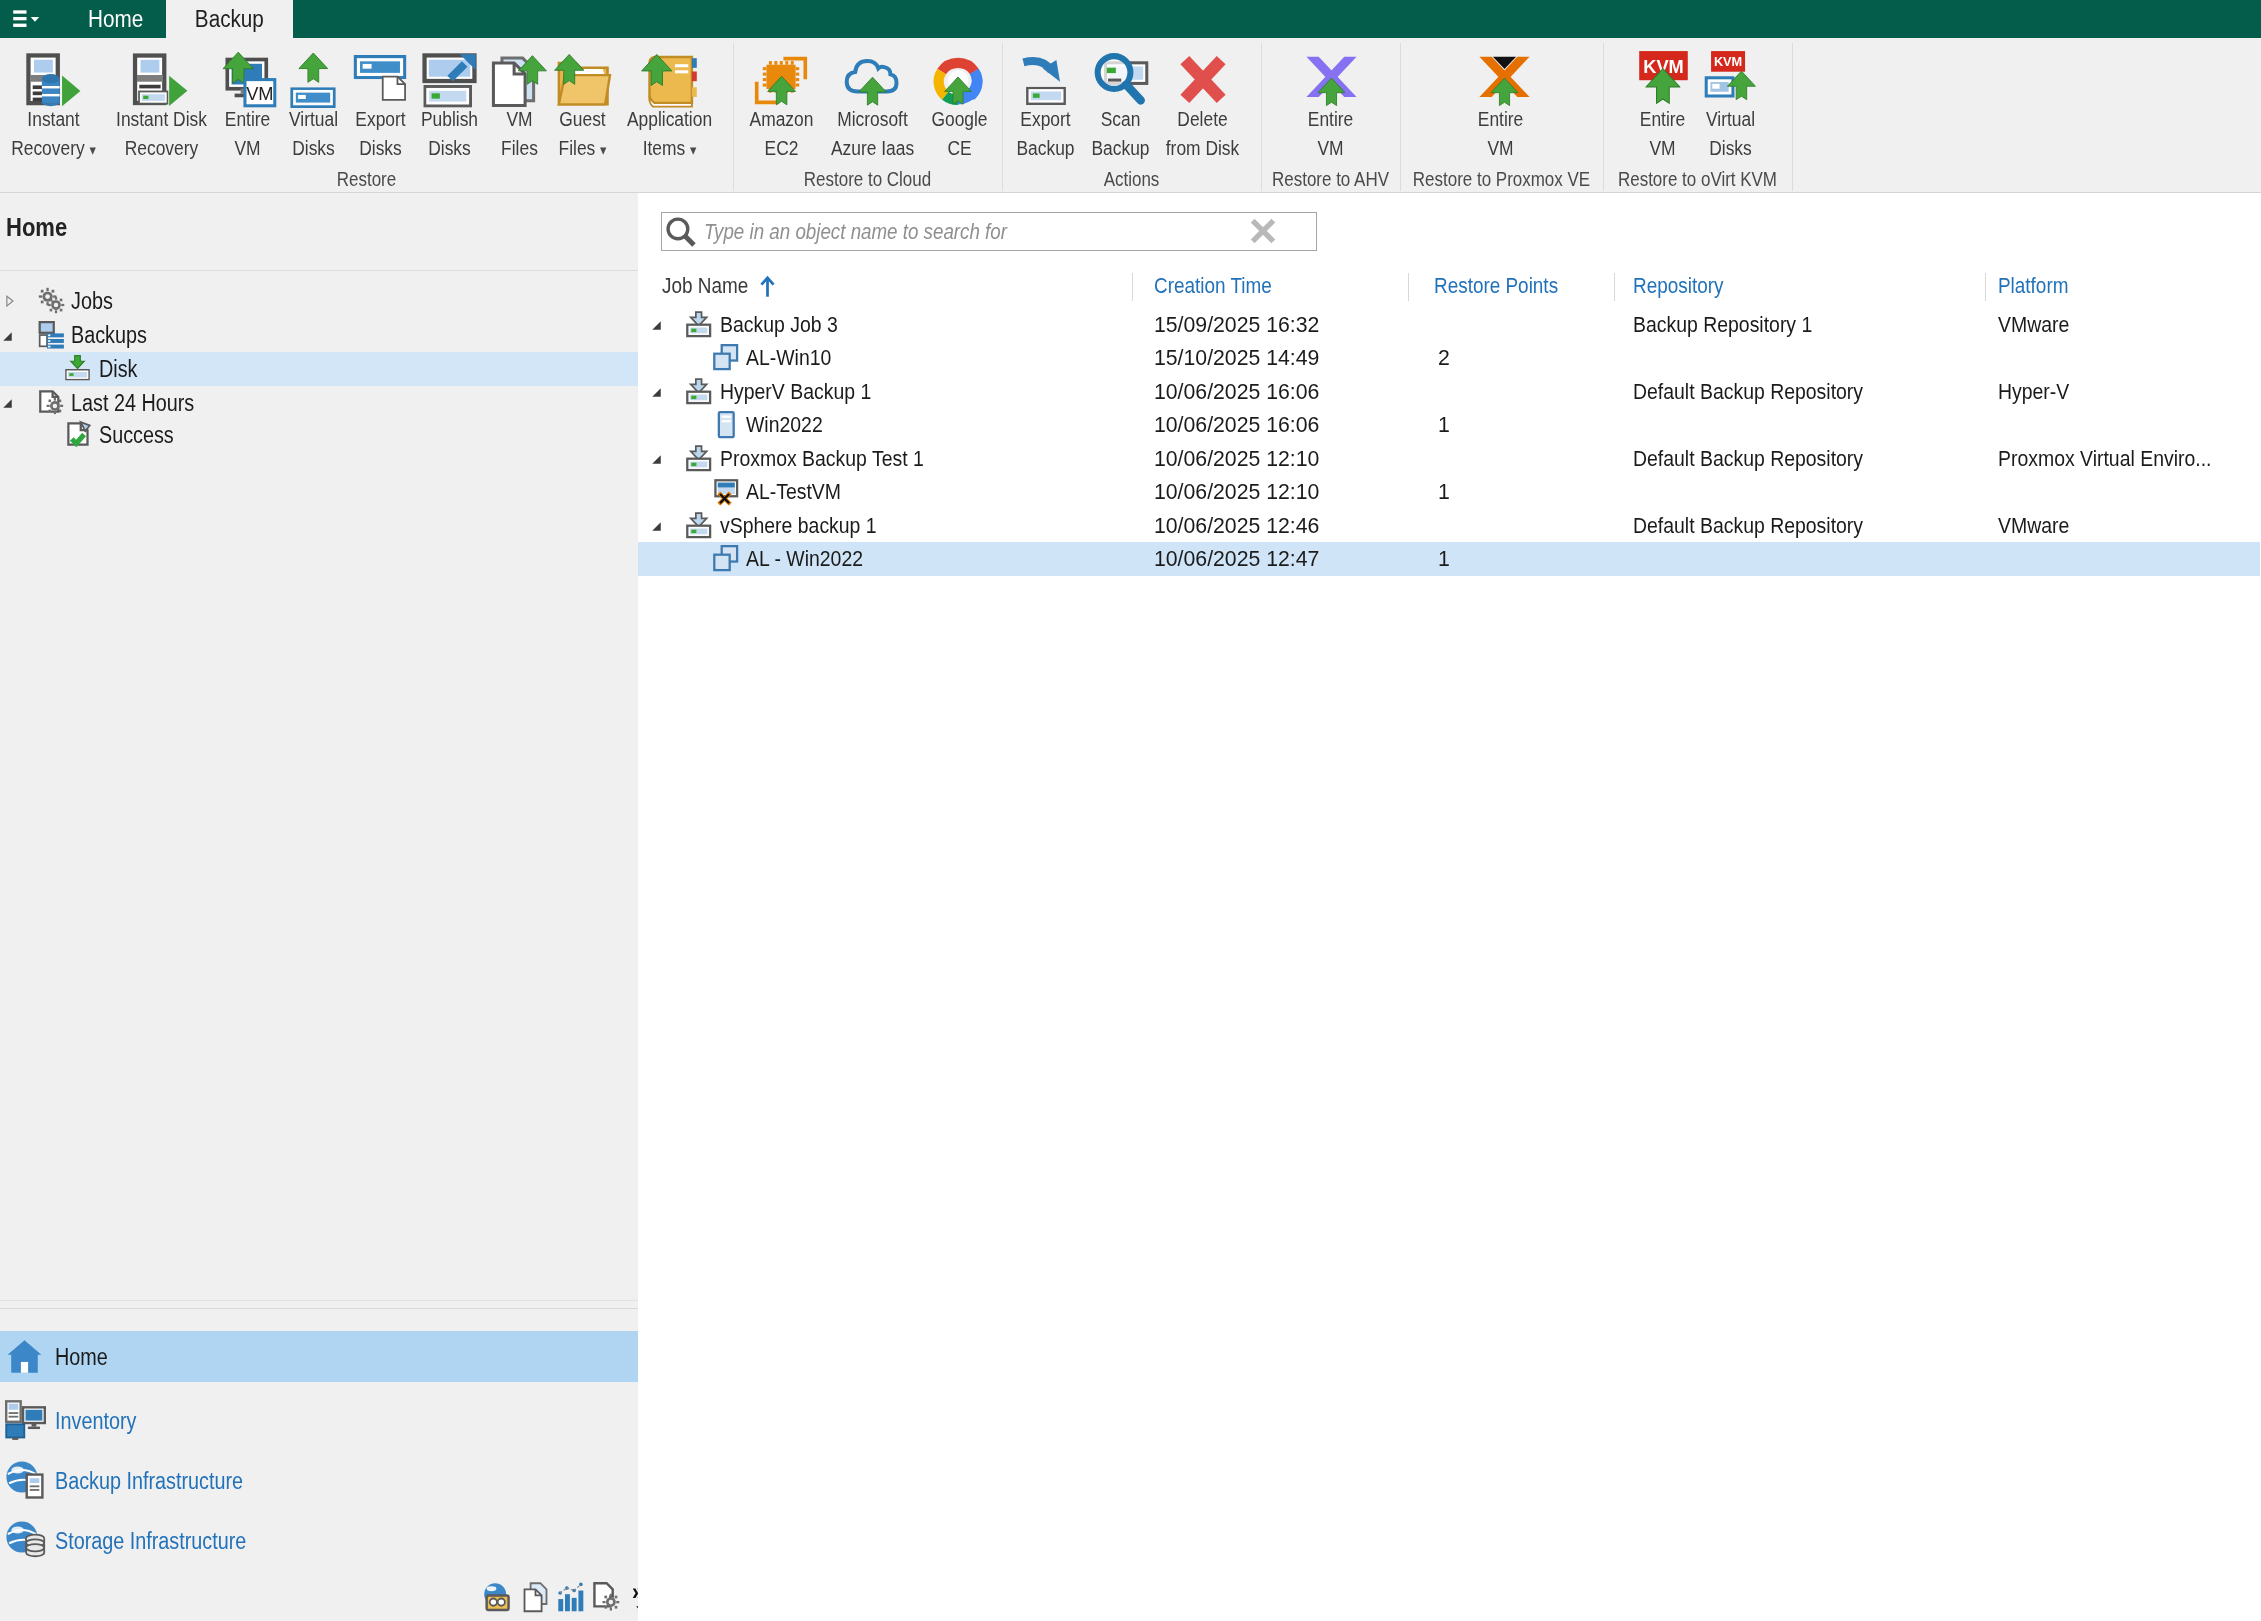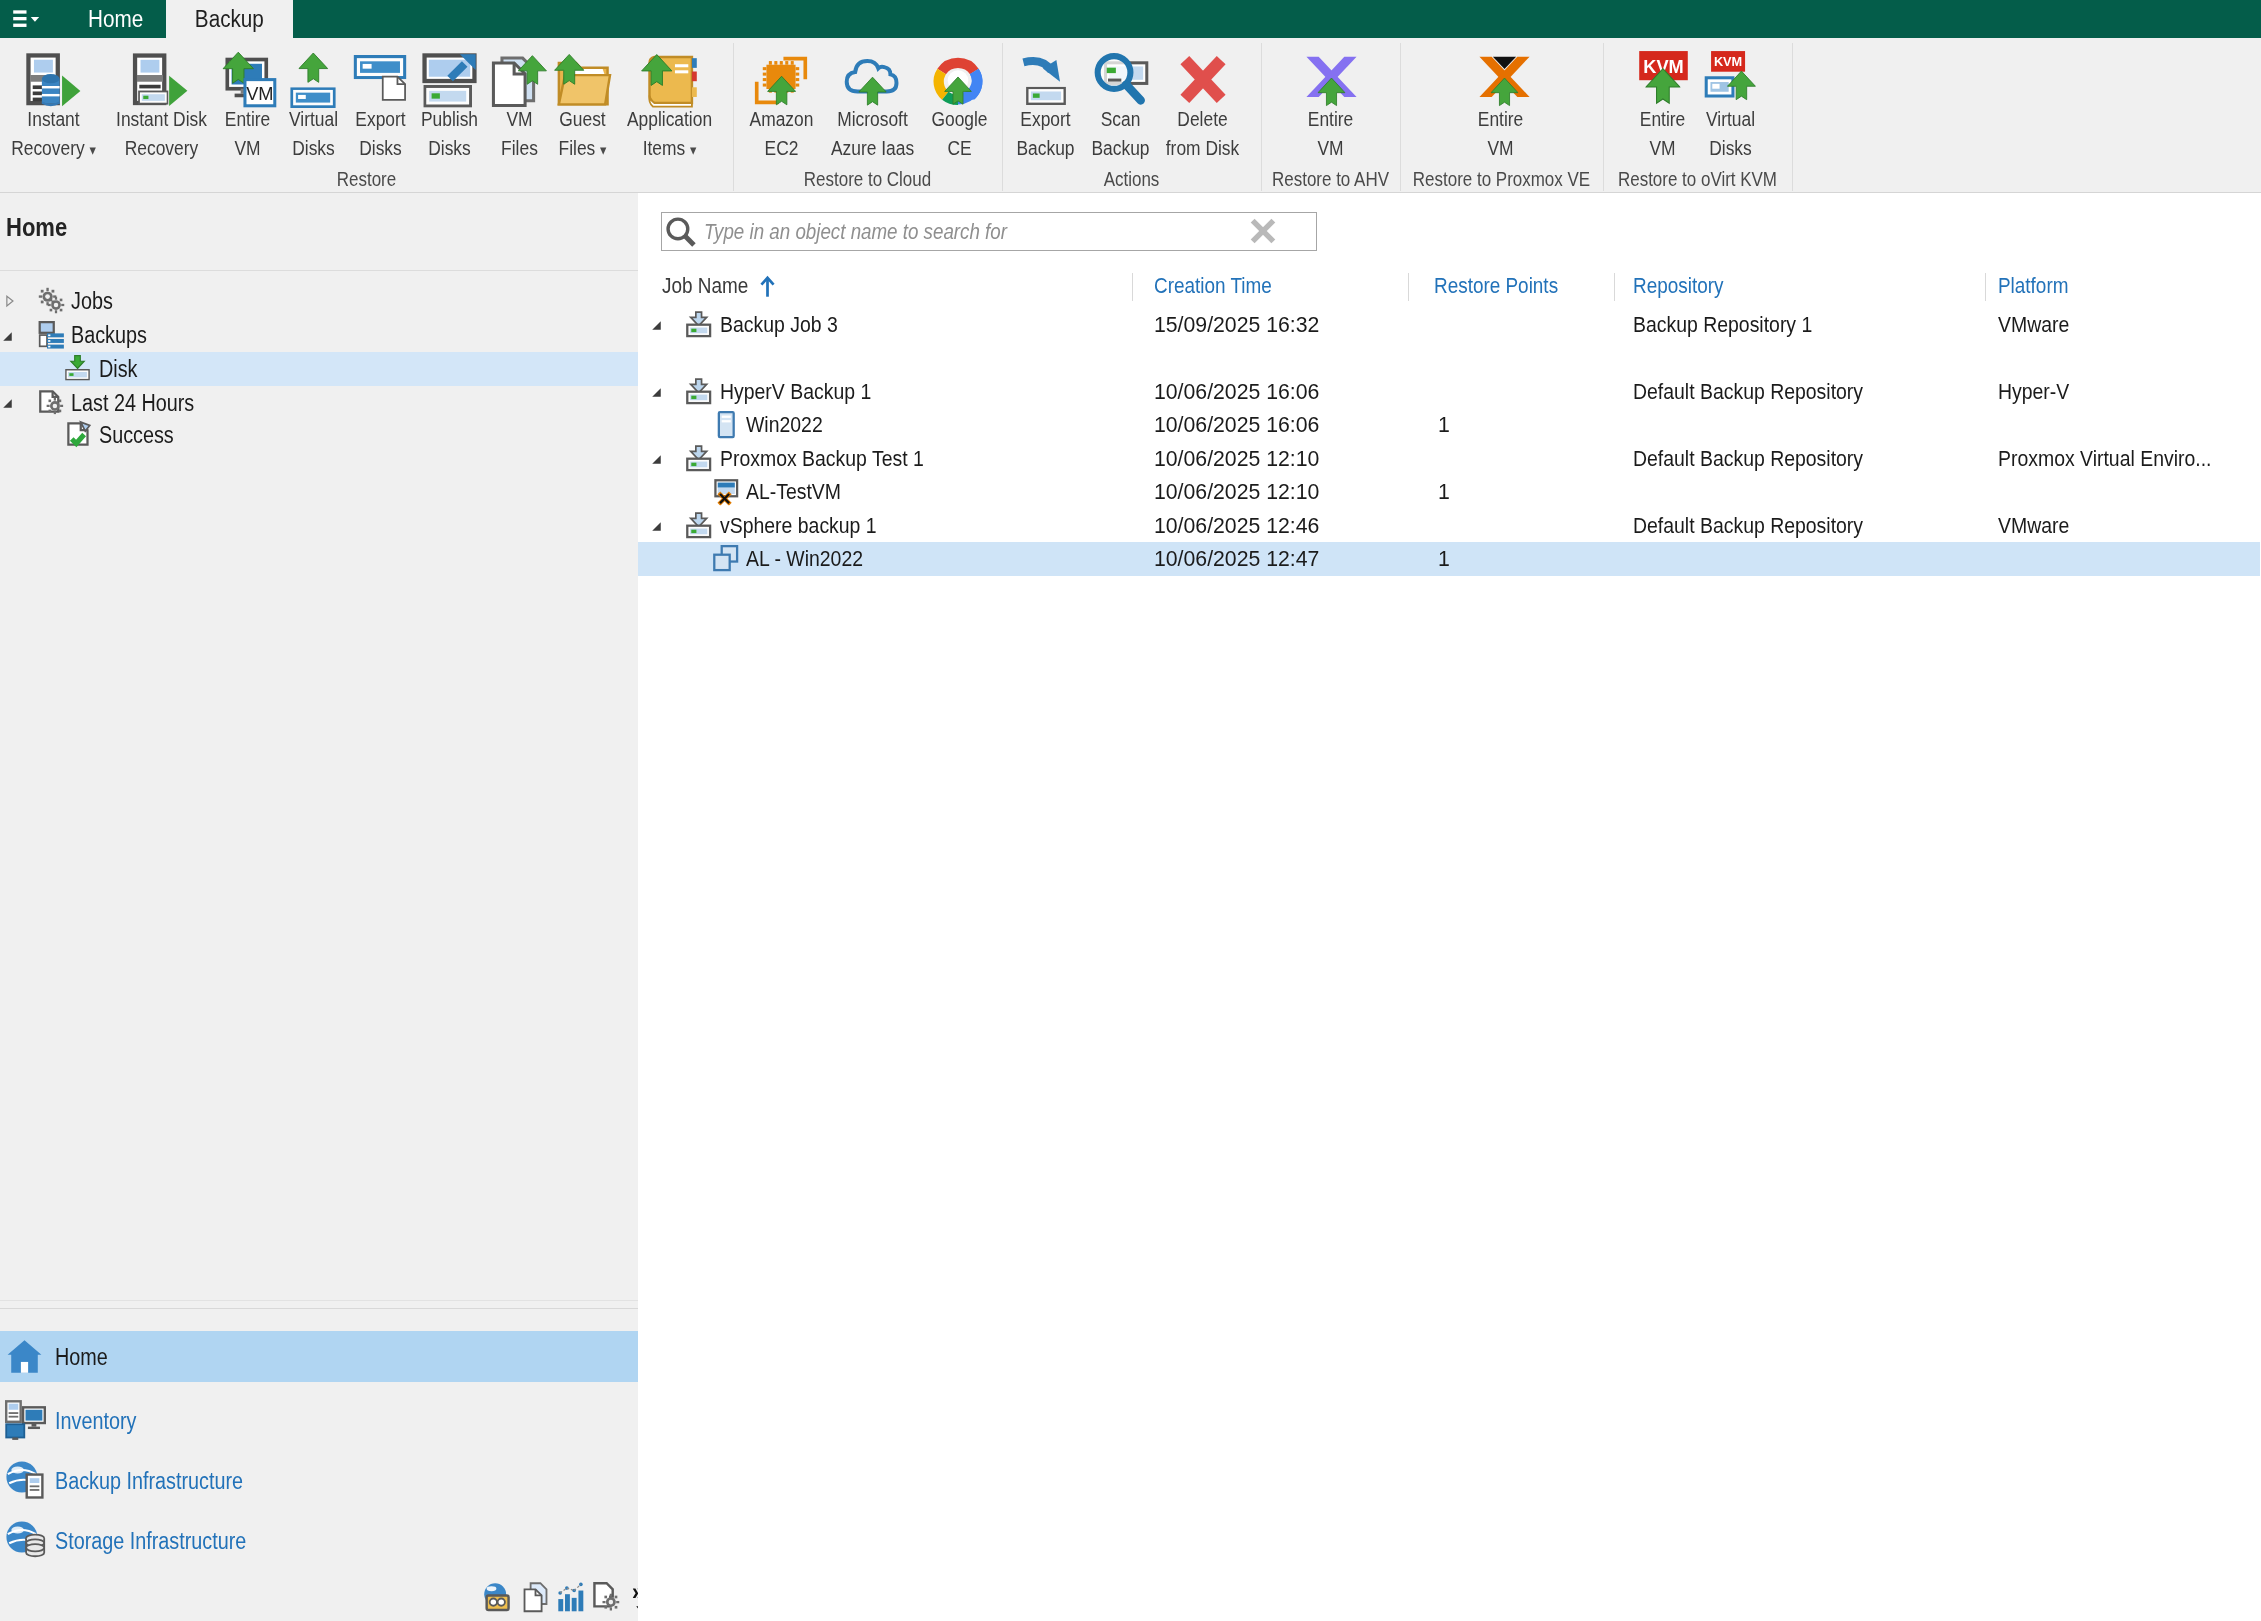--- a/index.html
+++ b/index.html
@@ -474,20 +474,28 @@
         <use href="#tri"></use>
       </svg>
     <svg style="left:47px;top:3px" width="27.4" height="27.4" viewBox="0 0 48 48">
         <use href="#jobicon"></use>
       </svg>
     <span class="cell" style="left:82px">Backup Job 3</span>
     <span class="cell dt" style="left:516px">15/09/2025 16:32</span>
     <span class="cell" style="left:995px">Backup Repository 1</span>
     <span class="cell" style="left:1360px">VMware</span>
   </div>
+  <div class="row" style="left:0;top:148px;width:1603px">
+    <svg style="left:74px;top:3px" width="27.4" height="27.4" viewBox="0 0 48 48">
+        <use href="#vm2"></use>
+      </svg>
+    <span class="cell" style="left:108px">AL-Win10</span>
+    <span class="cell dt" style="left:516px">15/10/2025 14:49</span>
+    <span class="cell dt" style="left:800px">2</span>
+  </div>
   <div class="row" style="left:0;top:182px;width:1315px">
     <svg style="left:13.4px;top:12.2px" width="11" height="11" viewBox="0 0 18 18">
         <use href="#tri"></use>
       </svg>
     <svg style="left:47px;top:3px" width="27.4" height="27.4" viewBox="0 0 48 48">
         <use href="#jobicon"></use>
       </svg>
     <span class="cell" style="left:82px">HyperV Backup 1</span>
     <span class="cell dt" style="left:516px">10/06/2025 16:06</span>
     <span class="cell" style="left:995px">Default Backup Repository</span>

